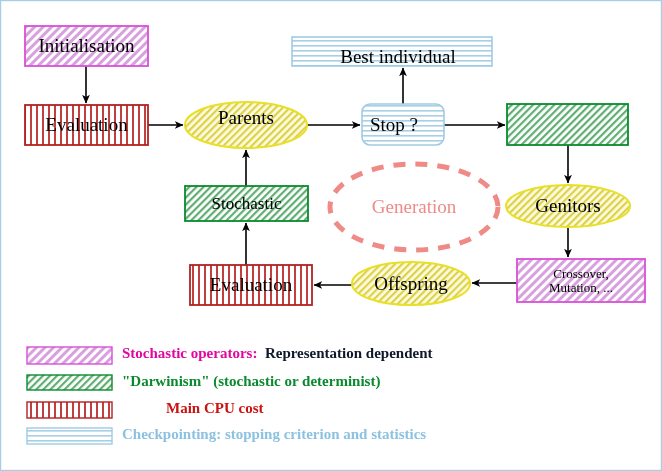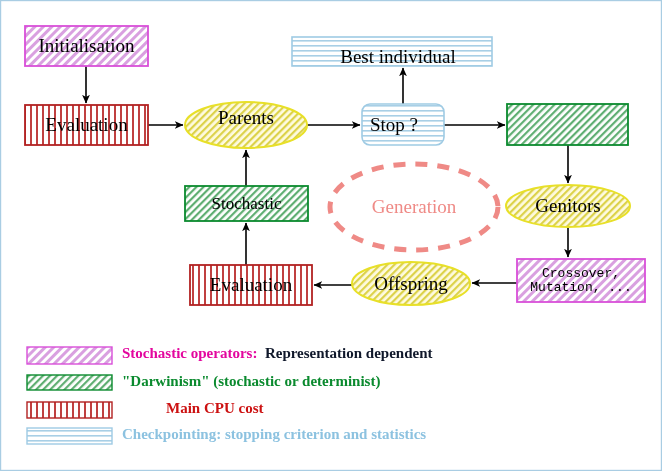--- a/index.html
+++ b/index.html
@@ -111,21 +111,21 @@
 
   <div class="nodelabel n-big" style="left:185px;top:102px;width:122px;height:31px;">Parents</div>
 
   <div class="nodelabel n-big" style="left:292px;top:41px;width:212px;height:32px;">Best individual</div>
 
   <div class="nodelabel n-big" style="left:362px;top:104px;width:64px;height:41px;">Stop ?</div>
 
 
   <div class="nodelabel n-big" style="left:506px;top:185px;width:124px;height:42px;">Genitors</div>
 
-  <div class="nodelabel n-small" style="left:517px;top:259px;width:128px;height:43px;font-family:Liberation Mono, monospace;">Crossover,
+  <div class="nodelabel n-small" style="left:517px;top:259px;width:128px;height:43px;">Crossover,
 Mutation, ...</div>
 
   <div class="nodelabel n-big" style="left:352px;top:262px;width:118px;height:43px;">Offspring</div>
 
   <div class="nodelabel n-big" style="left:190px;top:265px;width:122px;height:40px;">Evaluation</div>
 
   <div class="nodelabel n-mid" style="left:185px;top:186px;width:123px;height:35px;">Stochastic</div>
 
   <div class="nodelabel n-gen" style="left:330px;top:190px;width:168px;height:34px;">Generation</div>
 

